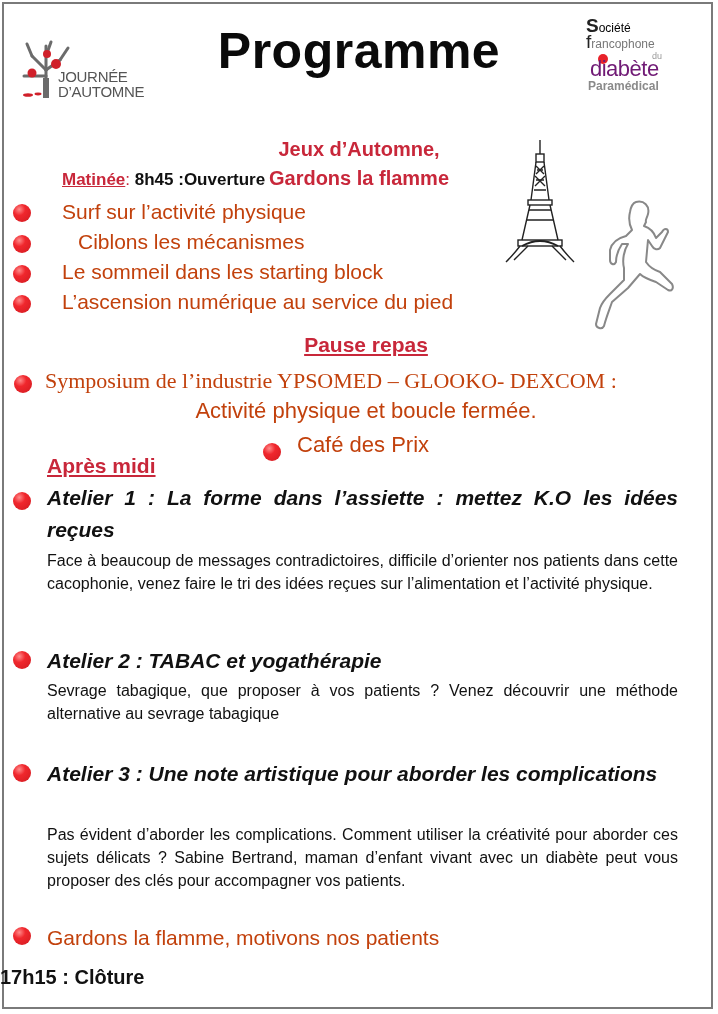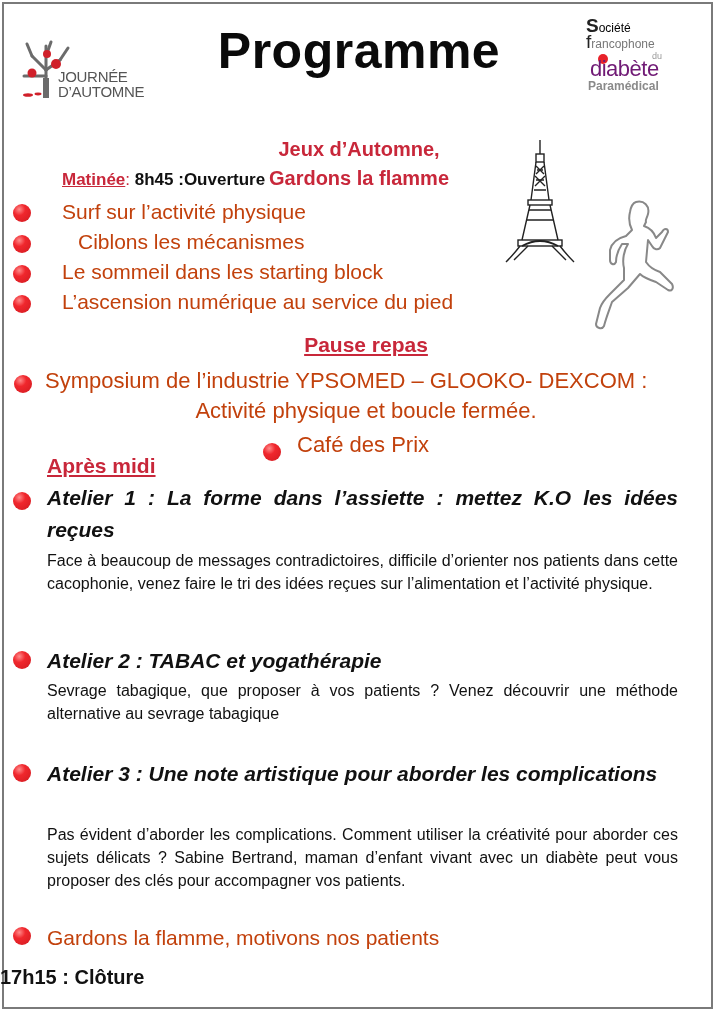--- a/index.html
+++ b/index.html
@@ -94,21 +94,21 @@
   </g>
 </svg>
 
 <svg class="abs" style="left:588px;top:198px;" width="92" height="135" viewBox="0 0 92 135">
   <path d="M48 4 C56 2 62 8 60 16 C59 20 57 22 58 24 L56 28 C62 30 66 34 68 40 L74 34 C76 30 80 30 80 34 L72 50 C70 52 66 52 64 48 L60 42 L58 64 C62 70 66 72 72 74 L84 86 C86 90 84 94 80 92 L68 84 C62 82 56 80 52 76 L40 90 L24 104 C22 110 18 120 16 128 C14 132 8 130 8 126 L12 110 C14 104 18 100 22 96 L36 82 L36 70 C34 62 36 52 40 46 L34 46 C30 52 28 58 28 64 C26 68 22 66 22 62 L22 52 C24 44 30 40 38 38 L44 32 C42 28 40 22 42 14 C43 8 45 5 48 4 Z" fill="none" stroke="#888" stroke-width="2" stroke-linejoin="round"></path>
 </svg>
 
 <div class="abs red u" style="left:0;width:732px;top:333px;text-align:center;font-size:21px;font-weight:bold;">Pause repas</div>
 
 <div class="dot" style="left:14px;top:375px;"></div>
-<div class="abs item" style="left:45px;top:368px;font-size:22px;">Symposium de l’industrie YPSOMED – GLOOKO- DEXCOM :</div>
+<div class="abs item" style="left:45px;top:368px;font-size:22px;font-family:Liberation Serif, serif;">Symposium de l’industrie YPSOMED – GLOOKO- DEXCOM :</div>
 <div class="abs item" style="left:0;width:732px;top:398px;text-align:center;font-size:22px;">Activité physique et boucle fermée.</div>
 <div class="dot" style="left:263px;top:443px;"></div>
 <div class="abs item" style="left:297px;top:432px;font-size:22px;">Café des Prix</div>
 
 <div class="abs red u" style="left:47px;top:454px;font-size:21px;font-weight:bold;">Après midi</div>
 
 <div class="dot" style="left:13px;top:492px;"></div>
 <div class="abs atelier" style="left:47px;top:482px;width:631px;">Atelier 1 : La forme dans l’assiette : mettez K.O les idées reçues</div>
 <div class="abs desc" style="left:47px;top:549px;width:631px;">Face à beaucoup de messages contradictoires, difficile d’orienter nos patients dans cette cacophonie, venez faire le tri des idées reçues sur l’alimentation et l’activité physique.</div>
 

